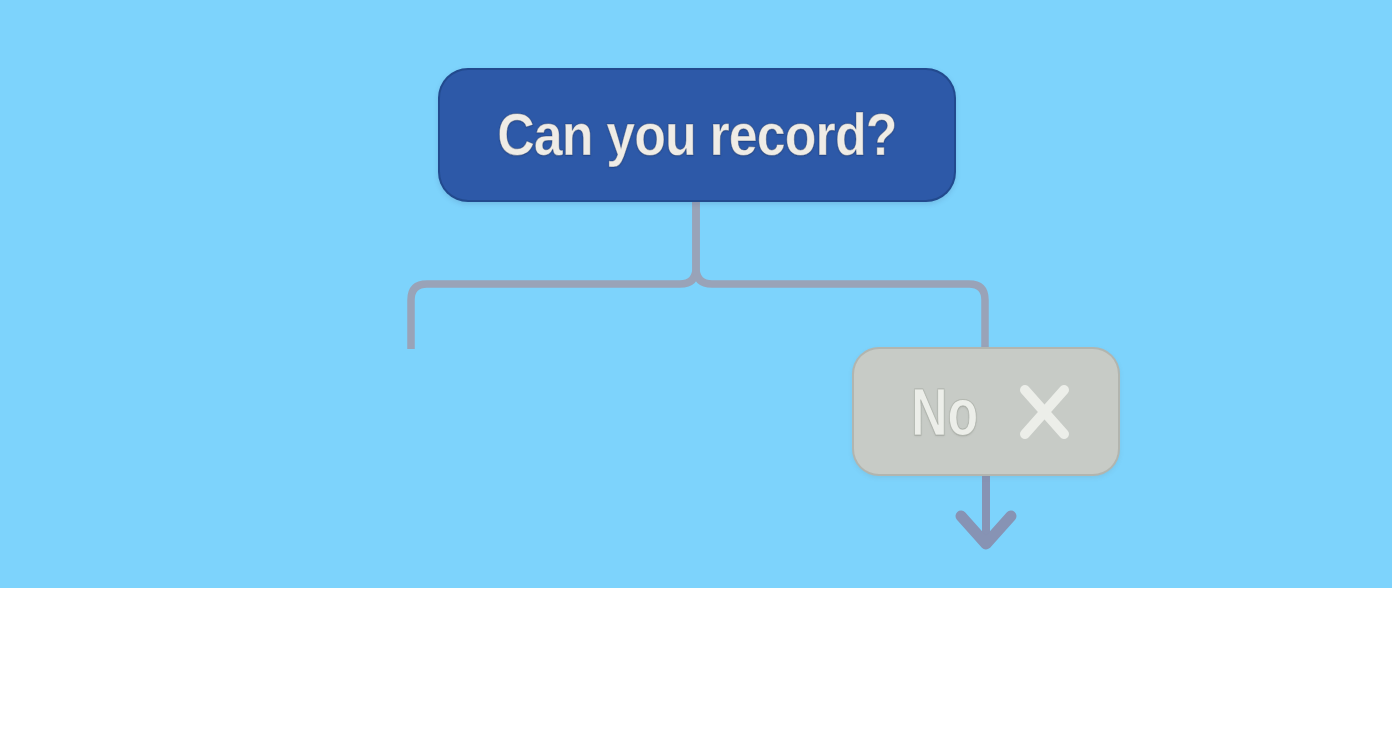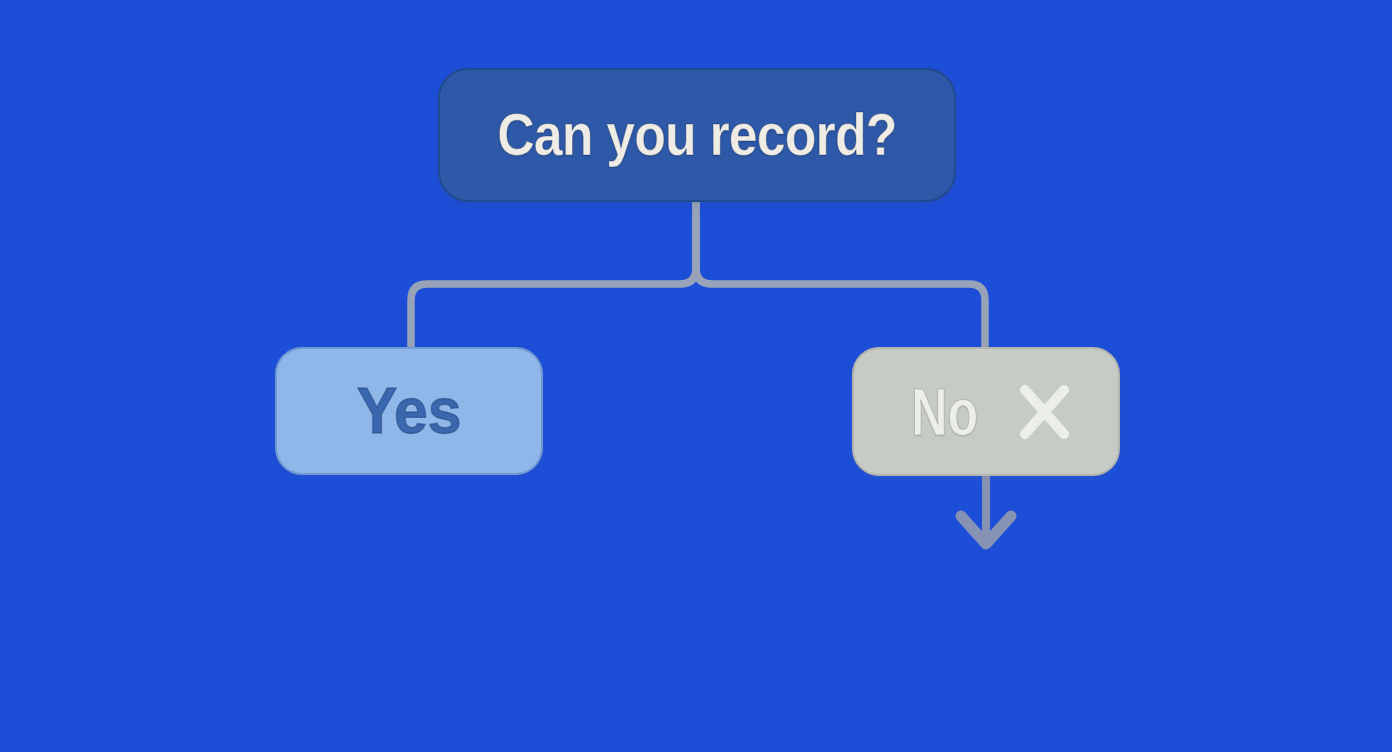--- a/index.html
+++ b/index.html
@@ -3,22 +3,22 @@
 <meta charset="utf-8">
 <style>
   * { margin: 0; padding: 0; box-sizing: border-box; }
   html, body { background: #ffffff; }
   body {
     font-family: "Liberation Sans", "DejaVu Sans", sans-serif;
     width: 1392px; height: 752px; overflow: hidden;
   }
   .stage {
     position: relative;
-    width: 1392px; height: 752px;
-    background: #1d4ed8;
+    width: 1392px; height: 588px;
+    background: #7dd3fc;
     overflow: hidden;
   }
   .connectors {
     position: absolute; left: 0; top: 0;
     width: 1392px; height: 752px;
     z-index: 0;
   }
   .node {
     position: absolute;
     display: flex; align-items: center; justify-content: center;
@@ -109,23 +109,20 @@
 
     <line x1="986" y1="476" x2="986" y2="540" stroke="#8793b4" stroke-width="8"></line>
 
     <path d="M 961 516 L 986 544 L 1011 516" fill="none" stroke="#8793b4" stroke-width="11" stroke-linecap="round" stroke-linejoin="round"></path>
   </svg>
 
   <div class="node node-root">
     <span class="label">Can you record?</span>
   </div>
 
-  <div class="node node-yes">
-    <span class="label">Yes</span>
-  </div>
 
   <div class="node node-no">
     <span class="label">No</span>
     <svg class="x-mark" width="56" height="56" viewBox="0 0 56 56" xmlns="http://www.w3.org/2000/svg" aria-hidden="true">
       <line x1="9" y1="6" x2="48" y2="50" stroke="#eceee9" stroke-width="10" stroke-linecap="round"></line>
       <line x1="48" y1="6" x2="9" y2="50" stroke="#eceee9" stroke-width="10" stroke-linecap="round"></line>
     </svg>
   </div>
 
 

